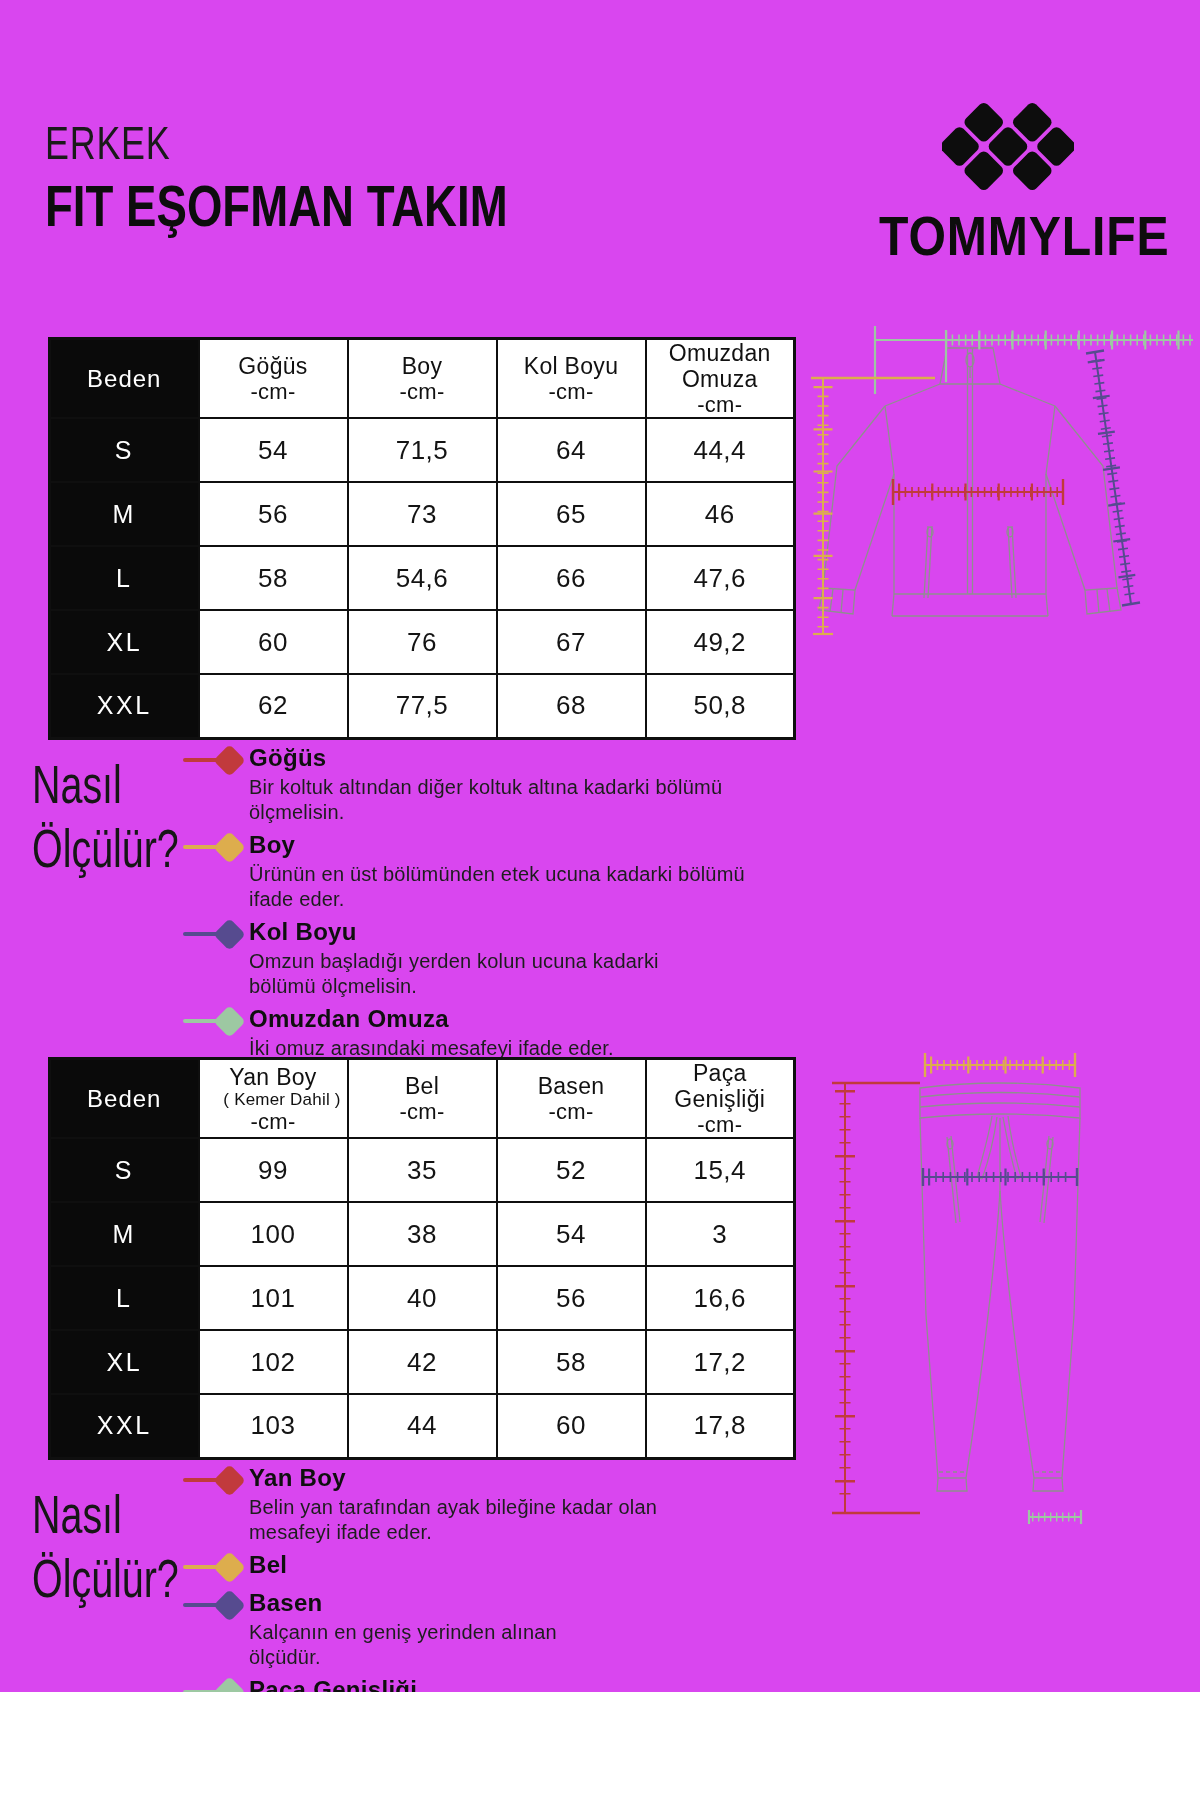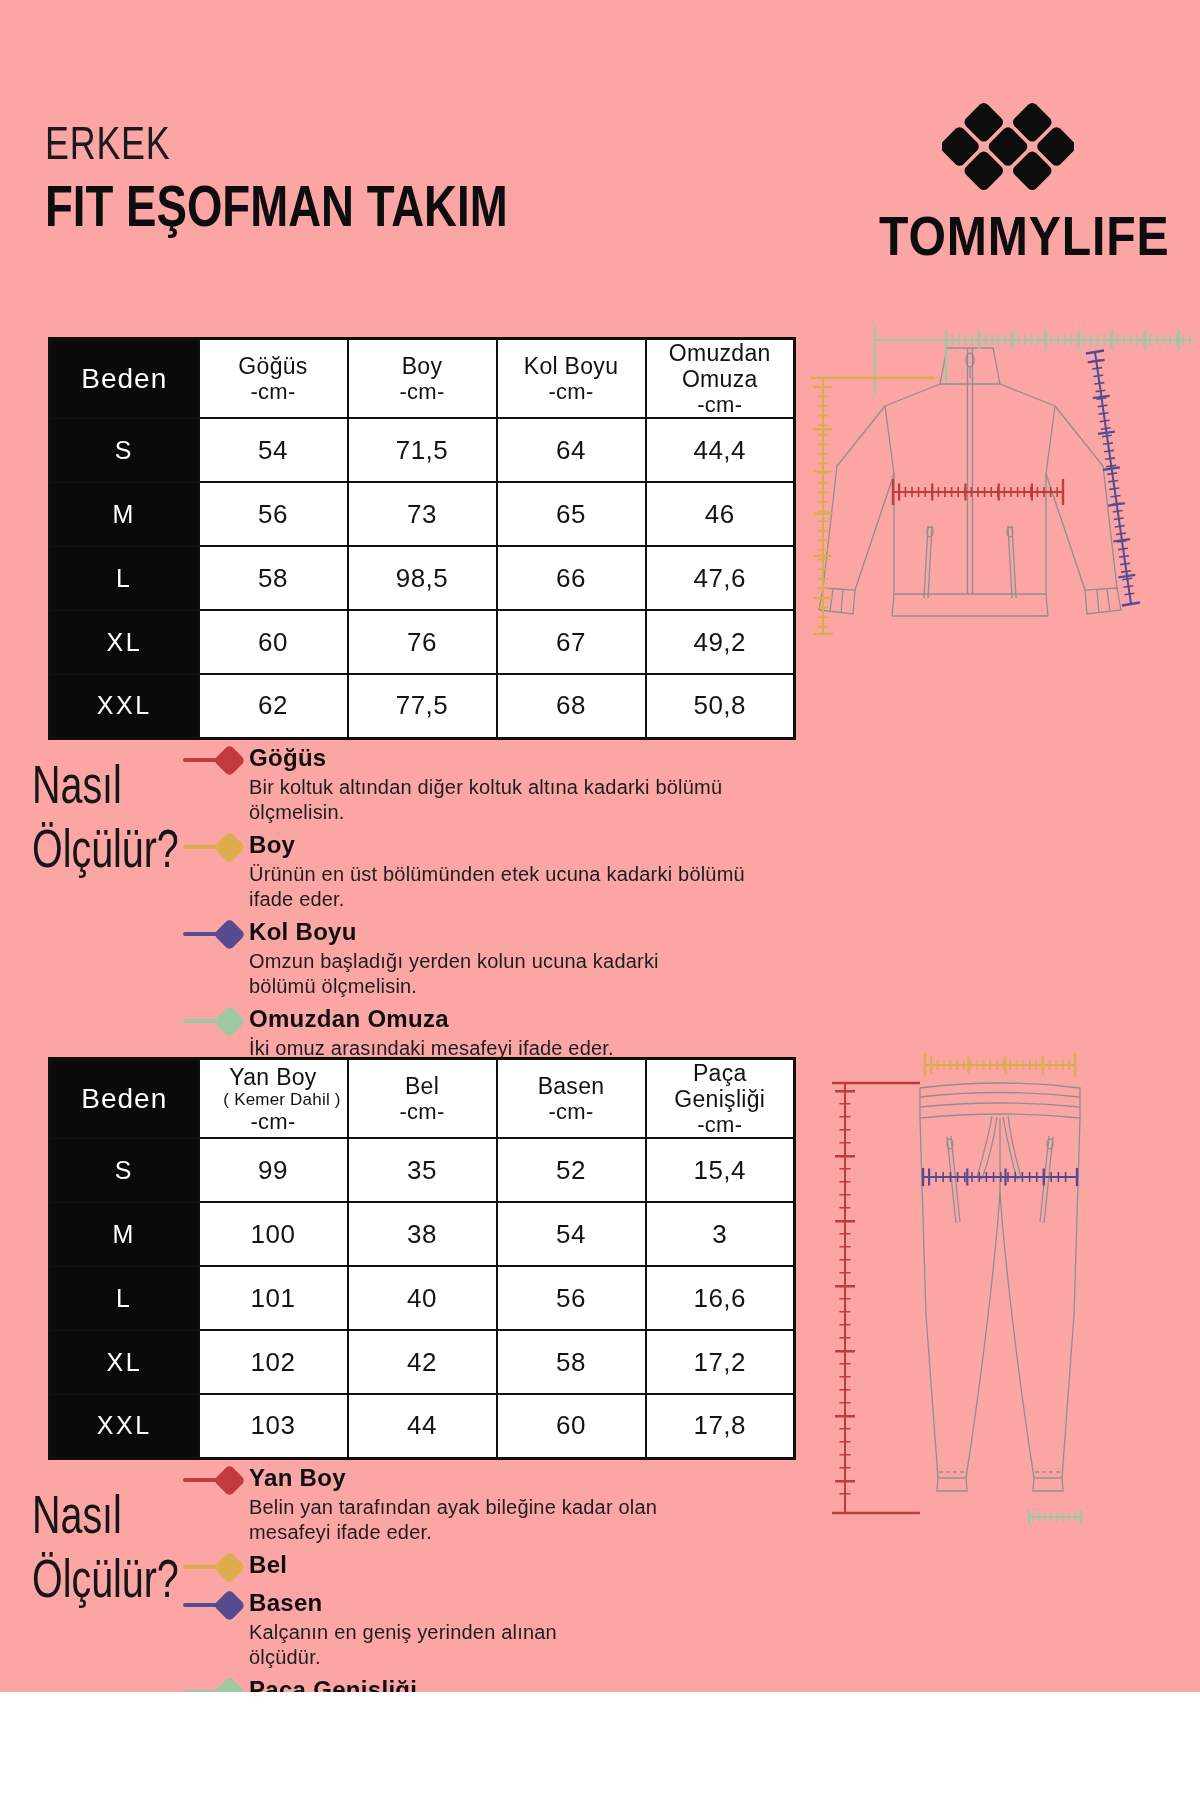--- a/index.html
+++ b/index.html
@@ -1,16 +1,16 @@
 <!DOCTYPE html>
 <html><head>
 <meta charset="utf-8">
 <style>
   html,body{margin:0;padding:0;background:#fff;}
-  #page{position:relative;width:1200px;height:1692px;background:#fca5a5;
+  #page{position:relative;width:1200px;height:1692px;background:#d946ef;
         font-family:"Liberation Sans",sans-serif;color:#111;overflow:hidden;}
 
   
   .title-block{position:absolute;left:45px;top:118px;}
   .cat-line{display:block;font-size:46px;font-weight:300;letter-spacing:1px;
             transform:scaleX(.78);transform-origin:0 0;color:#1a1a1a;line-height:50px;}
   .title-line{display:block;font-size:57px;font-weight:800;letter-spacing:0;
             transform:scaleX(.80);transform-origin:0 0;color:#0d0d0d;line-height:60px;margin-top:8px;}
   .logo-block{position:absolute;left:858px;top:98px;width:300px;}
   .logo-block svg{display:block;margin:0 auto;}
@@ -20,21 +20,21 @@
   
   .size-table{position:absolute;left:48px;width:748px;border-collapse:collapse;
               table-layout:fixed;background:#fff;border:3px solid #0f0f0f;}
   #table1{top:337px;}
   #table2{top:1057px;}
   .size-table th,.size-table td{border:2.6px solid #0f0f0f;text-align:center;
               vertical-align:middle;padding:0;font-weight:400;}
   .size-table thead tr{height:68px;}
   .size-table tbody tr{height:64px;}
   .dark{background:#0a0a0a;color:#fff;}
-  .beden-h{font-size:28px;letter-spacing:1px;}
+  .beden-h{font-size:24px;letter-spacing:1px;}
   .ht{font-size:23px;line-height:26px;white-space:pre-line;letter-spacing:.3px;}
   .hs{font-size:17px;line-height:19px;letter-spacing:.2px;padding-left:18px;}
   .hu{font-size:22px;line-height:25px;letter-spacing:.3px;}
   .size-cell{font-size:25px;letter-spacing:2.5px;}
   .val{font-size:26px;letter-spacing:.5px;color:#141414;}
 
   
   .howto{position:absolute;left:32px;color:#161616;}
   .howto span{display:block;font-size:54px;font-weight:400;line-height:64px;
               transform:scaleX(.73);transform-origin:0 0;}
@@ -126,21 +126,21 @@
       <tr>
         <th class="dark size-cell">M</th>
         <td class="val">56</td>
         <td class="val">73</td>
         <td class="val">65</td>
         <td class="val">46</td>
       </tr>
       <tr>
         <th class="dark size-cell">L</th>
         <td class="val">58</td>
-        <td class="val">98,5</td>
+        <td class="val">54,6</td>
         <td class="val">66</td>
         <td class="val">47,6</td>
       </tr>
       <tr>
         <th class="dark size-cell">XL</th>
         <td class="val">60</td>
         <td class="val">76</td>
         <td class="val">67</td>
         <td class="val">49,2</td>
       </tr>

